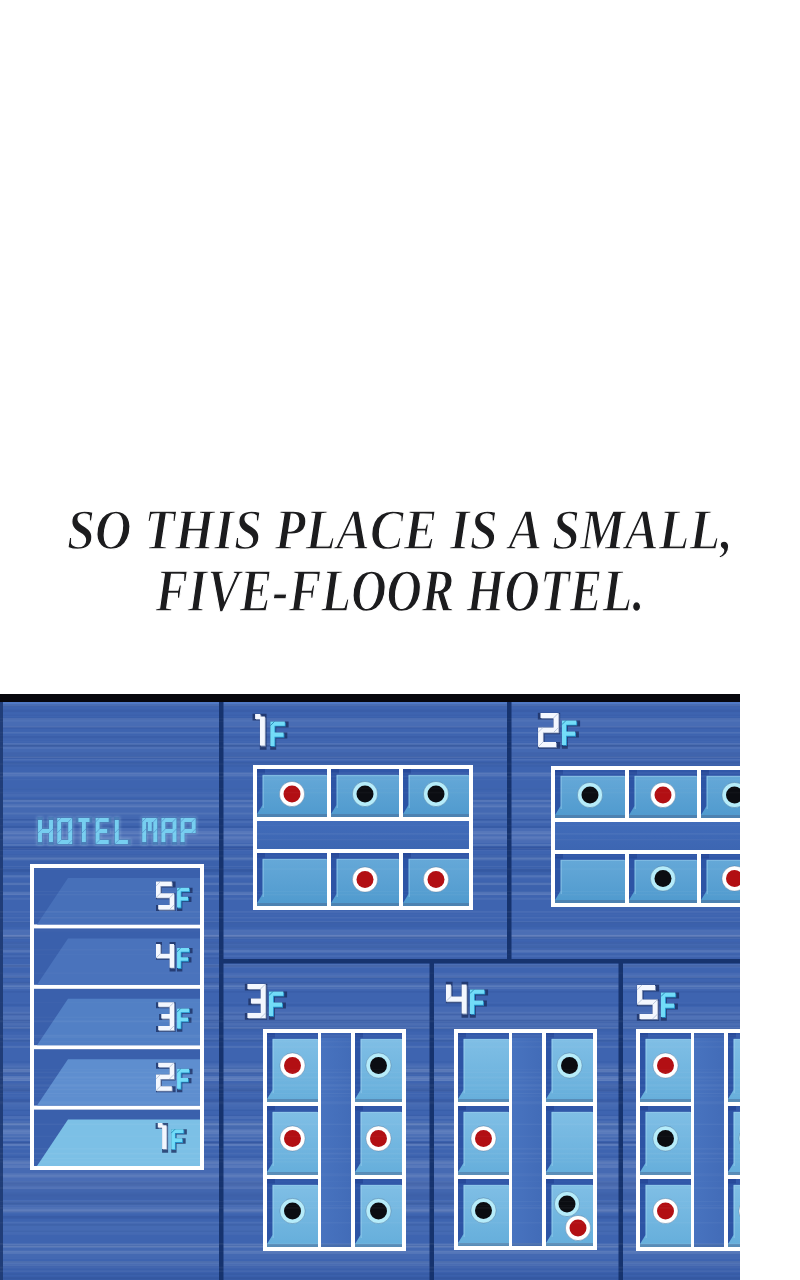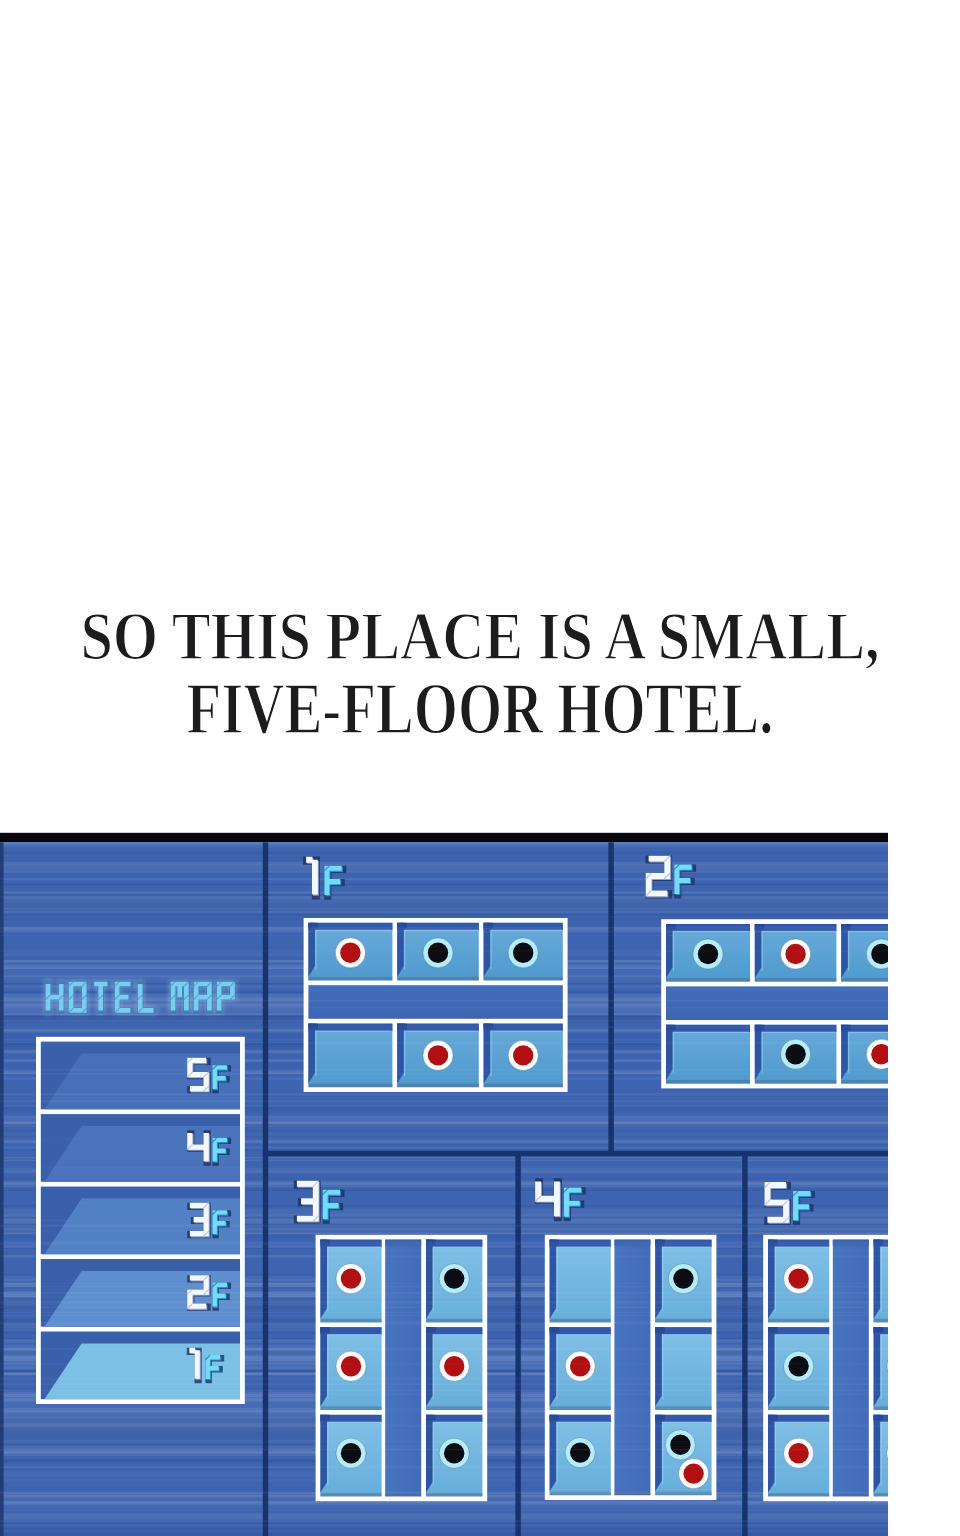--- a/index.html
+++ b/index.html
@@ -1,14 +1,14 @@
 <!DOCTYPE html>
 <html><head><meta charset="utf-8"><style>
 html,body{margin:0;padding:0;background:#ffffff;}
-.page{position:relative;width:740px;height:1280px;overflow:hidden;}
+.page{position:relative;width:740px;height:1280px;overflow:hidden;font-style:italic;}
 </style></head><body>
 <div class="page">
 <svg width="800" height="1280" viewBox="0 0 800 1280">
 <defs>
 <linearGradient id="gcell" x1="0" y1="0" x2="0" y2="1">
 <stop offset="0" stop-color="#68aad9"></stop>
           <stop offset="1" stop-color="#4f9ace"></stop>
 </linearGradient>
 <linearGradient id="gcellL" x1="0" y1="0" x2="0" y2="1">
 <stop offset="0" stop-color="#82c0e6"></stop>

